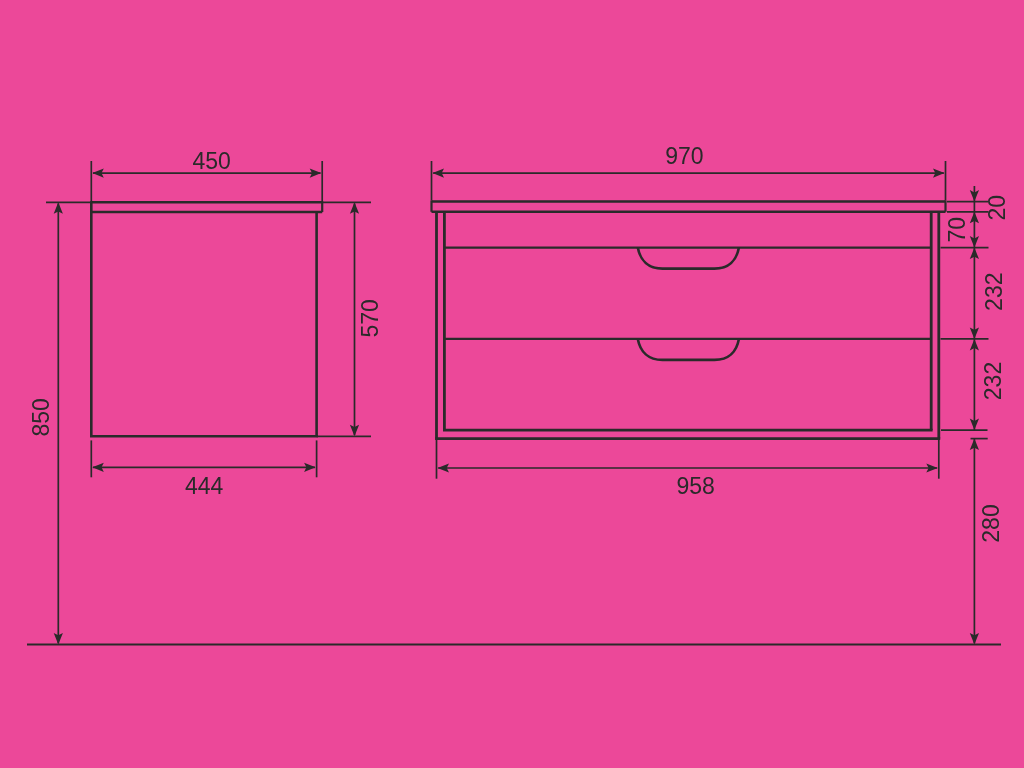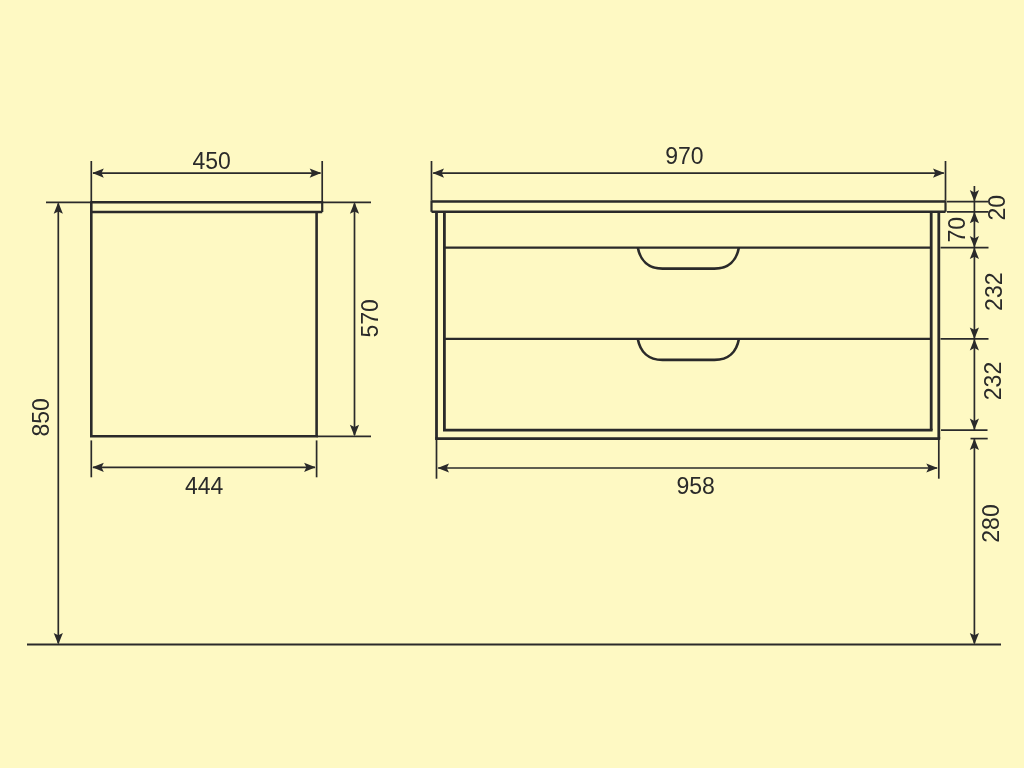--- a/index.html
+++ b/index.html
@@ -1,16 +1,16 @@
 <!DOCTYPE html>
 <html><head>
 <meta charset="utf-8">
 <style>
   html,body{margin:0;padding:0;background:#ffffff;}
-  .wrap{width:1024px;height:768px;position:relative;background:#fef9c3;overflow:hidden;}
+  .wrap{width:1024px;height:768px;position:relative;background:#ec4899;overflow:hidden;}
   svg{display:block;}
   text{font-family:"Liberation Sans", sans-serif;fill:#2a2a2a;}
 </style>
 </head>
 <body>
 <div class="wrap">
 <svg width="1024" height="768" viewBox="0 0 1024 768">
 <defs>
   <path id="ahL" d="M0 0 L11.5 -4.6 L9.2 0 L11.5 4.6 Z" fill="#2a2a2a"></path>
 </defs>

